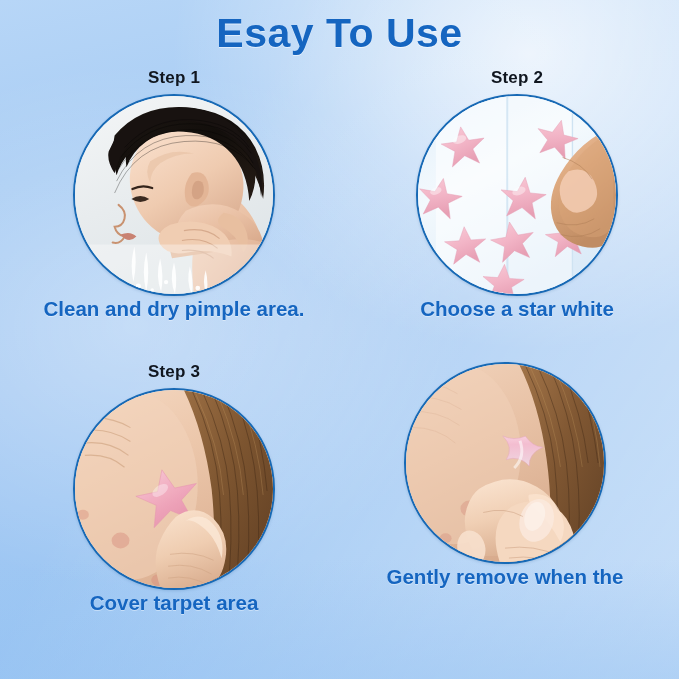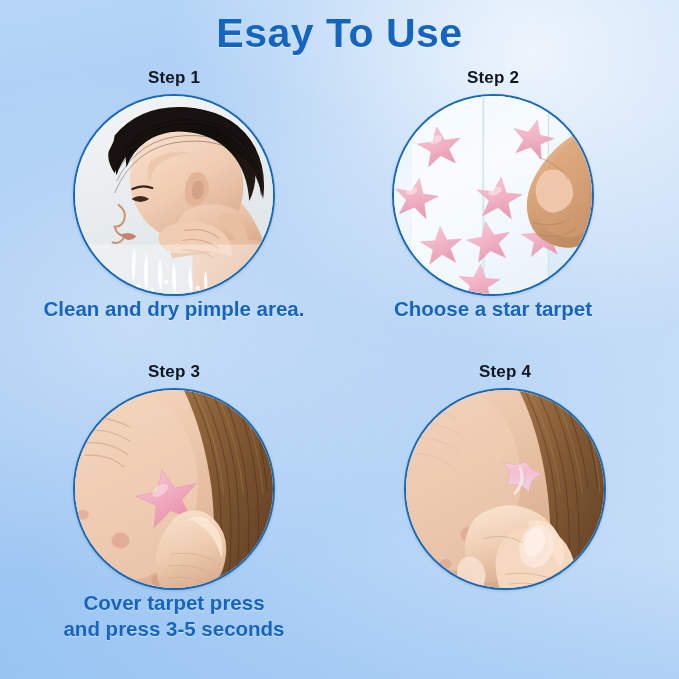--- a/index.html
+++ b/index.html
@@ -48,21 +48,21 @@
     text-shadow: 0 1px 0 rgba(255,255,255,0.55);
     z-index: 3;
   }
 
   .step {
     position: absolute;
     width: 320px;
     z-index: 3;
   }
   .step-1 { left: 14px;  top: 68px; }
-  .step-2 { left: 333px; top: 68px; }
+  .step-2 { left: 357px; top: 68px; }
   .step-3 { left: 14px;  top: 362px; }
   .step-4 { left: 345px; top: 362px; }
 
   .step-label {
     text-align: center;
     font-size: 17px;
     font-weight: bold;
     color: #10161f;
     margin-bottom: 6px;
     letter-spacing: 0.2px;
@@ -248,21 +248,21 @@
 
           <g stroke="#b07f58" stroke-width="0.9" fill="none" stroke-opacity="0.6">
             <path d="M146 62 q20 6 30 22"></path>
             <path d="M140 128 q22 6 38 -4"></path>
             <path d="M144 140 q22 6 40 -6"></path>
           </g>
         </svg>
       </div>
     </div>
     <div class="caption">
-      <span class="line">Choose a star tarpet</span>
+      <span class="line">Choose a star white</span>
     </div>
   </div>
 
   <div class="step step-3">
     <div class="step-label">Step 3</div>
     <div class="photo-wrap">
       <div class="photo">
         <svg viewBox="0 0 200 200" preserveAspectRatio="xMidYMid slice">
           <defs>
             <linearGradient id="skin3" x1="0" y1="0" x2="0.5" y2="1">
@@ -329,27 +329,25 @@
           <path d="M112 132 q16 -10 28 4 q12 14 8 34 q-6 -22 -20 -32 q-10 -8 -16 -6 z" fill="#fbe8d7" opacity="0.8"></path>
           <g stroke="#cfa384" stroke-width="0.9" fill="none" stroke-opacity="0.6">
             <path d="M96 166 q24 -4 44 6"></path>
             <path d="M94 178 q24 -4 44 8"></path>
             <path d="M94 190 q22 -4 42 8"></path>
           </g>
         </svg>
       </div>
     </div>
     <div class="caption">
-      <span class="line">Cover tarpet press</span>
-      <span class="line">and press 3-5 seconds</span>
+      <span class="line">Cover tarpet area</span>
     </div>
   </div>
 
   <div class="step step-4">
-    <div class="step-label">Step 4</div>
     <div class="photo-wrap">
       <div class="photo">
         <svg viewBox="0 0 200 200" preserveAspectRatio="xMidYMid slice">
           <defs>
             <linearGradient id="skin4" x1="0" y1="0" x2="0.5" y2="1">
               <stop offset="0%" stop-color="#f2d4bd"></stop>
               <stop offset="45%" stop-color="#e8c2a6"></stop>
               <stop offset="100%" stop-color="#d7aa8c"></stop>
             </linearGradient>
             <linearGradient id="hair4" x1="0" y1="0" x2="1" y2="1">
@@ -414,16 +412,17 @@
           <ellipse cx="66" cy="186" rx="14" ry="18" transform="rotate(-14 66 186)" fill="#f7e0cd" opacity="0.9"></ellipse>
           <g stroke="#c79a7b" stroke-width="0.9" fill="none" stroke-opacity="0.55">
             <path d="M100 186 q30 -4 54 8"></path>
             <path d="M104 196 q30 -4 52 8"></path>
             <path d="M78 150 q22 -6 40 4"></path>
           </g>
         </svg>
       </div>
     </div>
     <div class="caption">
+      <span class="line">Gently remove when the</span>
     </div>
   </div>
 
 </div>
 
 </body></html>

